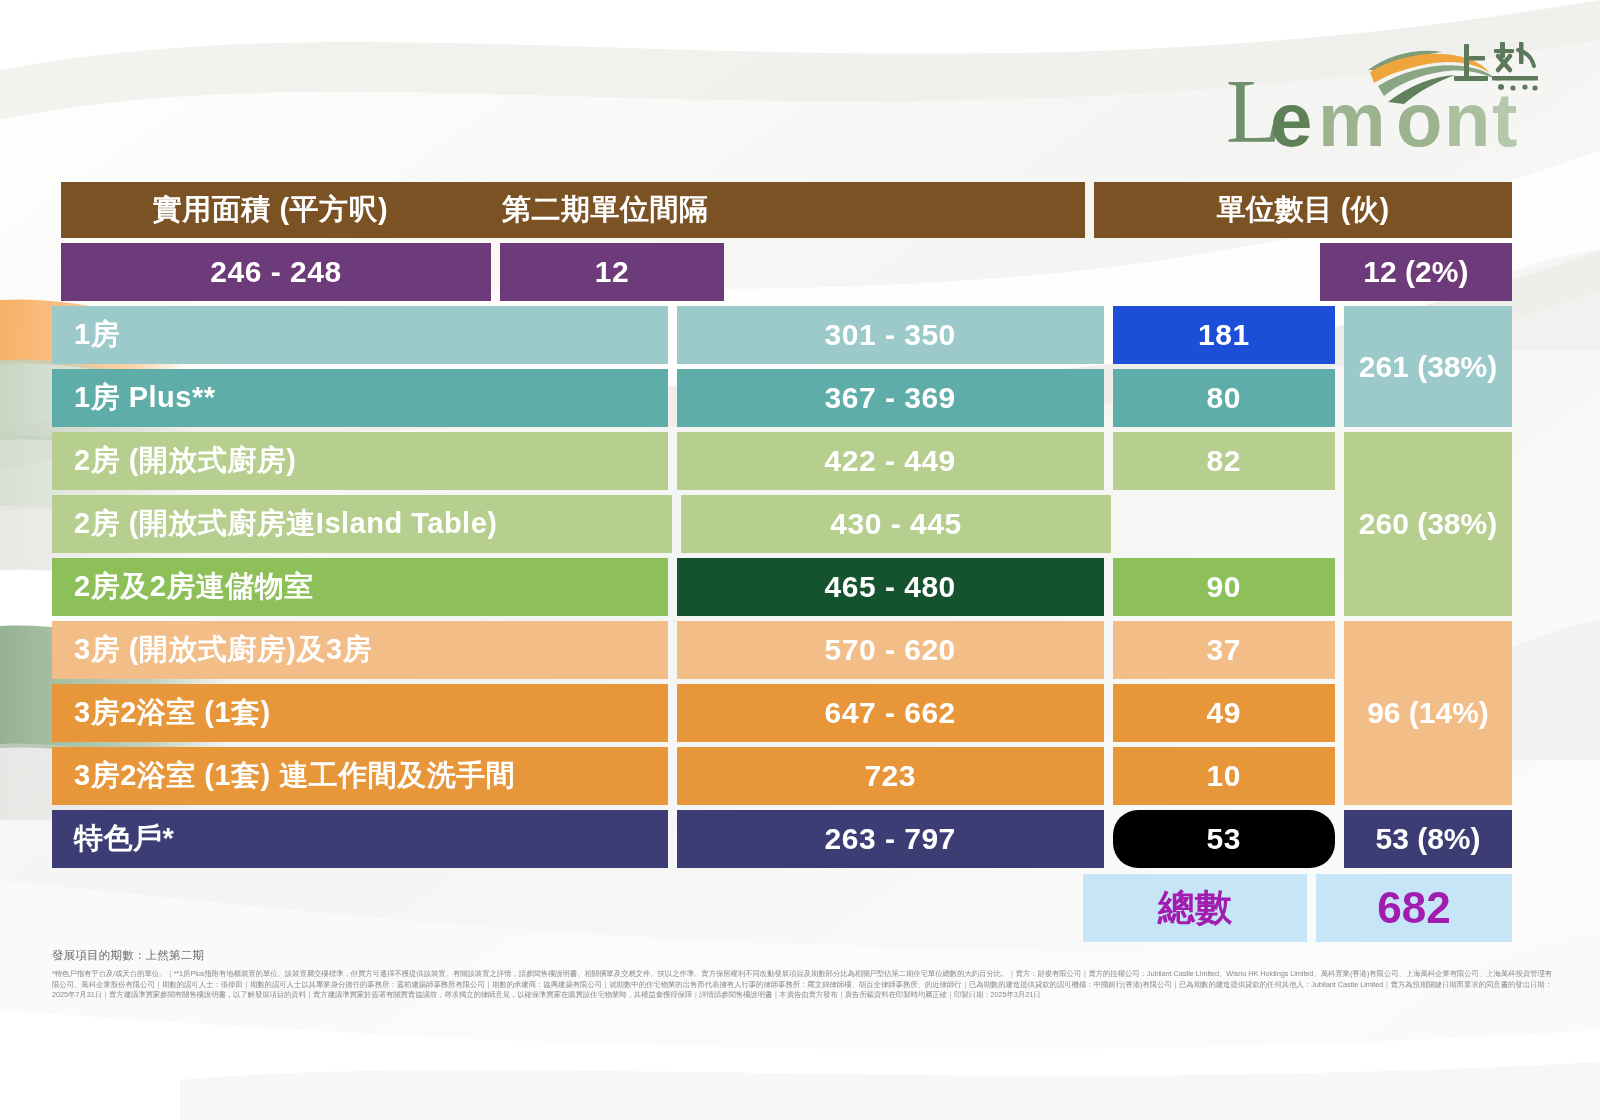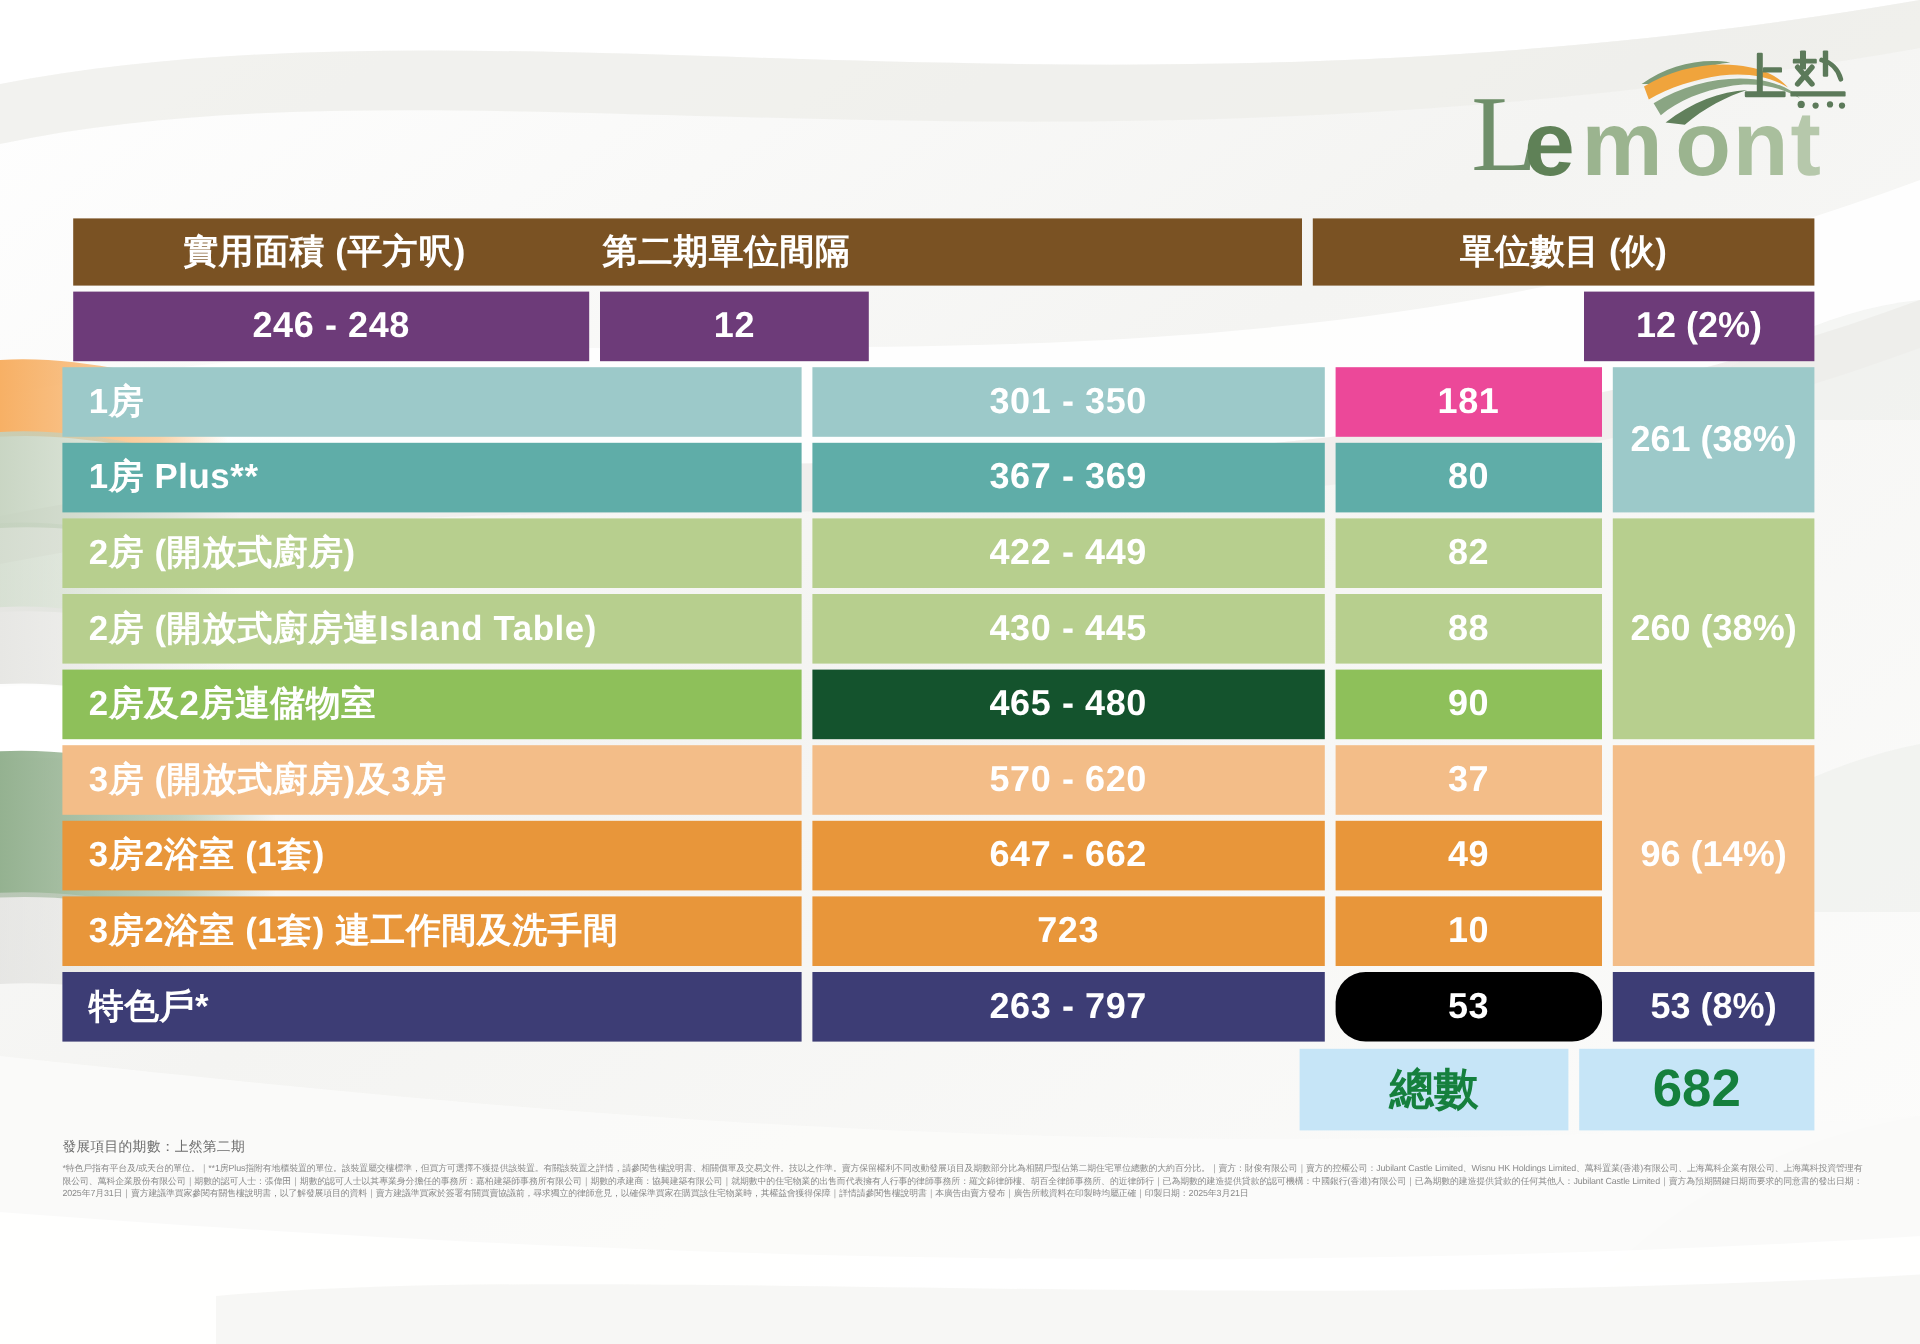--- a/index.html
+++ b/index.html
@@ -98,21 +98,21 @@
 
   
   .total-row {
     display: flex;
     width: 100%;
     margin-top: 6px;
     justify-content: flex-end;
   }
   .total-cell {
     background: #c6e5f7;
-    color: #15803d;
+    color: #a21caf;
     font-weight: bold;
     display: flex;
     align-items: center;
     justify-content: center;
     height: 68px;
   }
   .total-label { width: 224px; font-size: 37px; }
   .total-value { width: 196px; margin-left: 9px; font-size: 44px; }
 
   
@@ -249,41 +249,40 @@
             <div class="cell c-count" style="background: rgb(109, 59, 121);">12</div>
           </div>
         </div>
         <div class="group-block" style="background: rgb(109, 59, 121);">12 (2%)</div>
       </div>
       <div class="grp-wrap">
         <div class="grp-left">
           <div class="trow body-row">
             <div class="cell c-name" style="background: rgb(156, 201, 201);">1房</div>
             <div class="cell c-area" style="background: rgb(156, 201, 201);">301 - 350</div>
-            <div class="cell c-count" style="background: #ec4899;">181</div>
+            <div class="cell c-count" style="background: #1d4ed8;">181</div>
           </div>
           <div class="trow body-row">
             <div class="cell c-name" style="background: rgb(95, 173, 168);">1房 Plus**</div>
             <div class="cell c-area" style="background: rgb(95, 173, 168);">367 - 369</div>
             <div class="cell c-count" style="background: rgb(95, 173, 168);">80</div>
           </div>
         </div>
         <div class="group-block" style="background: rgb(156, 201, 201);">261 (38%)</div>
       </div>
       <div class="grp-wrap">
         <div class="grp-left">
           <div class="trow body-row">
             <div class="cell c-name" style="background: rgb(183, 207, 142);">2房 (開放式廚房)</div>
             <div class="cell c-area" style="background: rgb(183, 207, 142);">422 - 449</div>
             <div class="cell c-count" style="background: rgb(183, 207, 142);">82</div>
           </div>
           <div class="trow body-row">
             <div class="cell c-name" style="background: rgb(183, 207, 142);">2房 (開放式廚房連Island Table)</div>
             <div class="cell c-area" style="background: rgb(183, 207, 142);">430 - 445</div>
-            <div class="cell c-count" style="background: rgb(183, 207, 142);">88</div>
           </div>
           <div class="trow body-row">
             <div class="cell c-name" style="background: rgb(142, 192, 90);">2房及2房連儲物室</div>
             <div class="cell c-area" style="background: #14532d;">465 - 480</div>
             <div class="cell c-count" style="background: rgb(142, 192, 90);">90</div>
           </div>
         </div>
         <div class="group-block" style="background: rgb(183, 207, 142);">260 (38%)</div>
       </div>
       <div class="grp-wrap">

